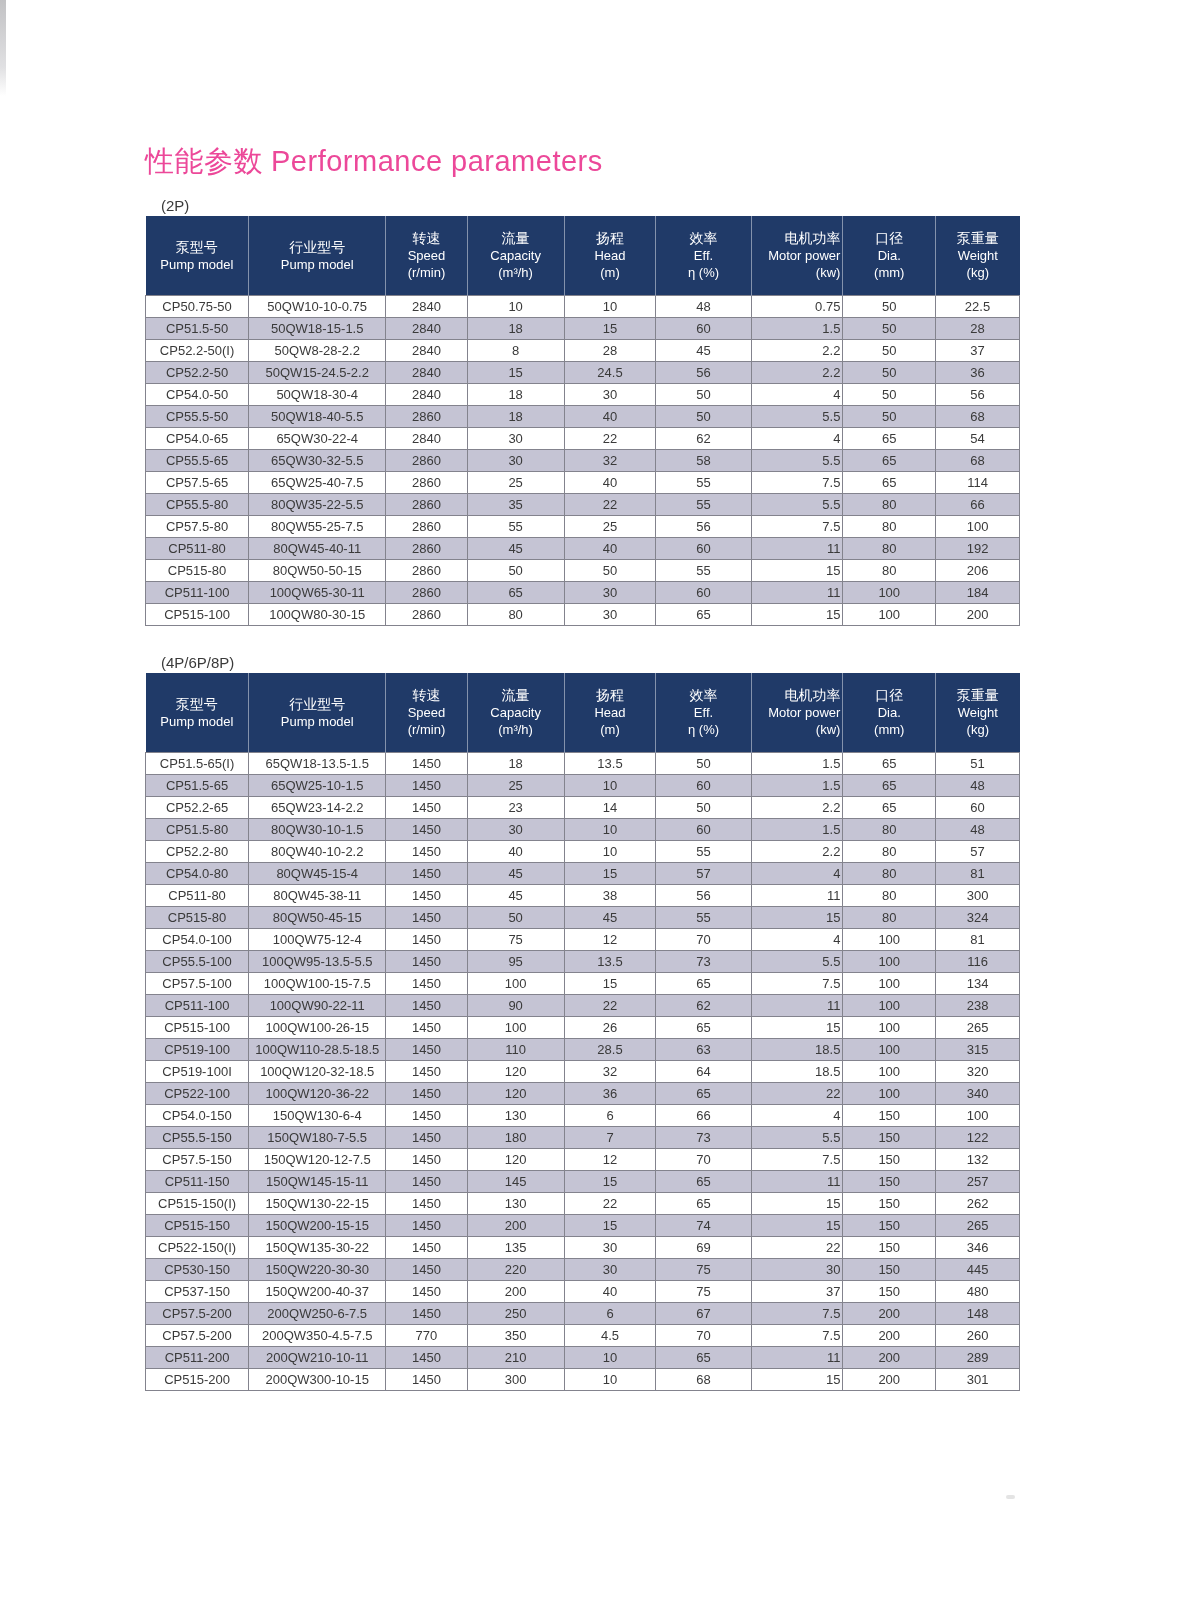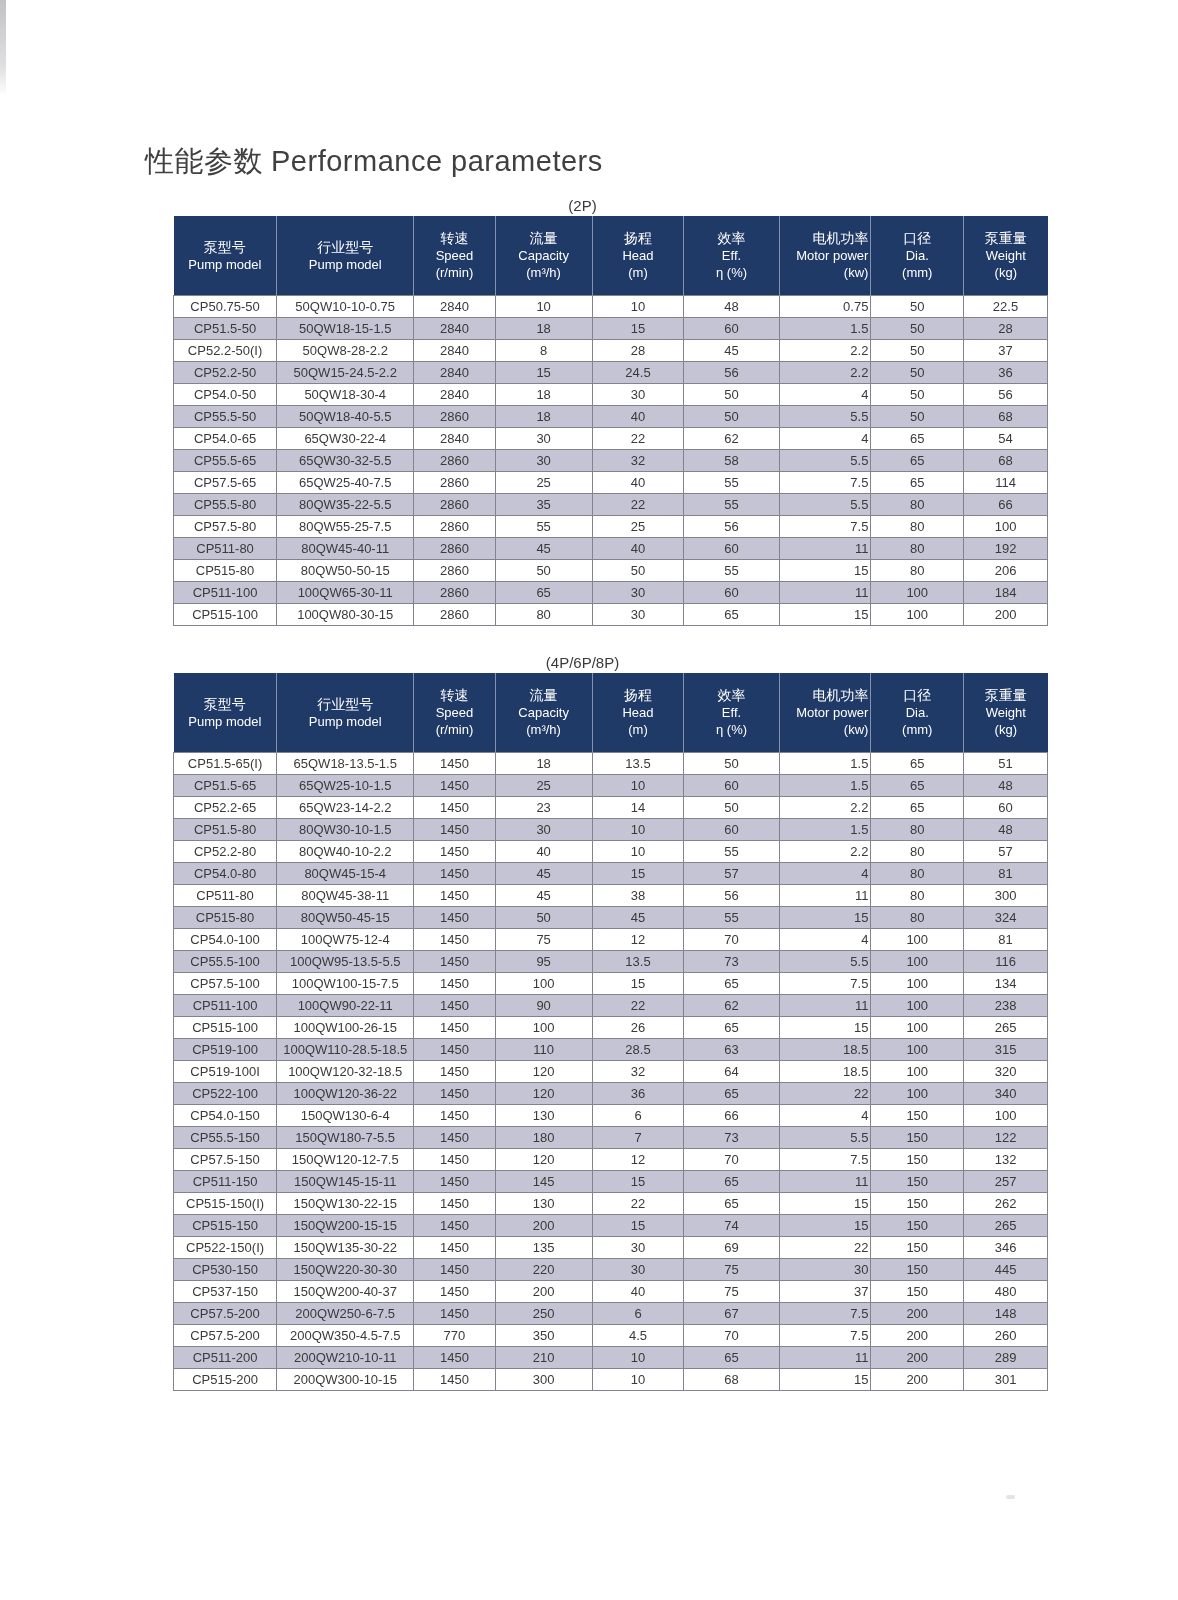--- a/index.html
+++ b/index.html
@@ -5,27 +5,27 @@
   * { margin:0; padding:0; box-sizing:border-box; }
   html,body { background:#ffffff; }
   body { font-family:"Liberation Sans","DejaVu Sans",sans-serif; }
   .page { position:relative; width:1178px; height:1600px; background:#ffffff; overflow:hidden; }
 
   .edge-strip { position:absolute; left:0; top:0; width:6px; height:96px;
     background:linear-gradient(180deg,#8f8f93 0%,#c7c7cb 70%,rgba(255,255,255,0) 100%); opacity:.55; }
 
   .content { position:absolute; left:145px; top:142px; width:875px; }
 
-  .title { font-size:29px; font-weight:400; color:#404040; letter-spacing:.5px; white-space:nowrap; }
+  .title { font-size:29px; font-weight:400; color:#ec4899; letter-spacing:.5px; white-space:nowrap; }
   .title .zh { margin-right:8px; }
 
-  .table-tag { text-align:center; font-size:15px; color:#3a3a3a; margin:15px 16px 2px; }
+  .table-tag { text-align:left; font-size:15px; color:#3a3a3a; margin:15px 16px 2px; }
   .table-block.second { margin-top:28px; }
 
-  table.perf { width:100%; border-collapse:collapse; table-layout:fixed;margin-left:28px; }
+  table.perf { width:100%; border-collapse:collapse; table-layout:fixed; }
 
   
   .perf th:nth-child(1), .perf td:nth-child(1){ width:11.8%; }
   .perf th:nth-child(2), .perf td:nth-child(2){ width:15.7%; }
   .perf th:nth-child(3), .perf td:nth-child(3){ width:9.3%; }
   .perf th:nth-child(4), .perf td:nth-child(4){ width:11.1%; }
   .perf th:nth-child(5), .perf td:nth-child(5){ width:10.5%; }
   .perf th:nth-child(6), .perf td:nth-child(6){ width:10.9%; }
   .perf th:nth-child(7), .perf td:nth-child(7){ width:10.5%;text-align:right; }
   .perf th:nth-child(8), .perf td:nth-child(8){ width:10.6%; }

